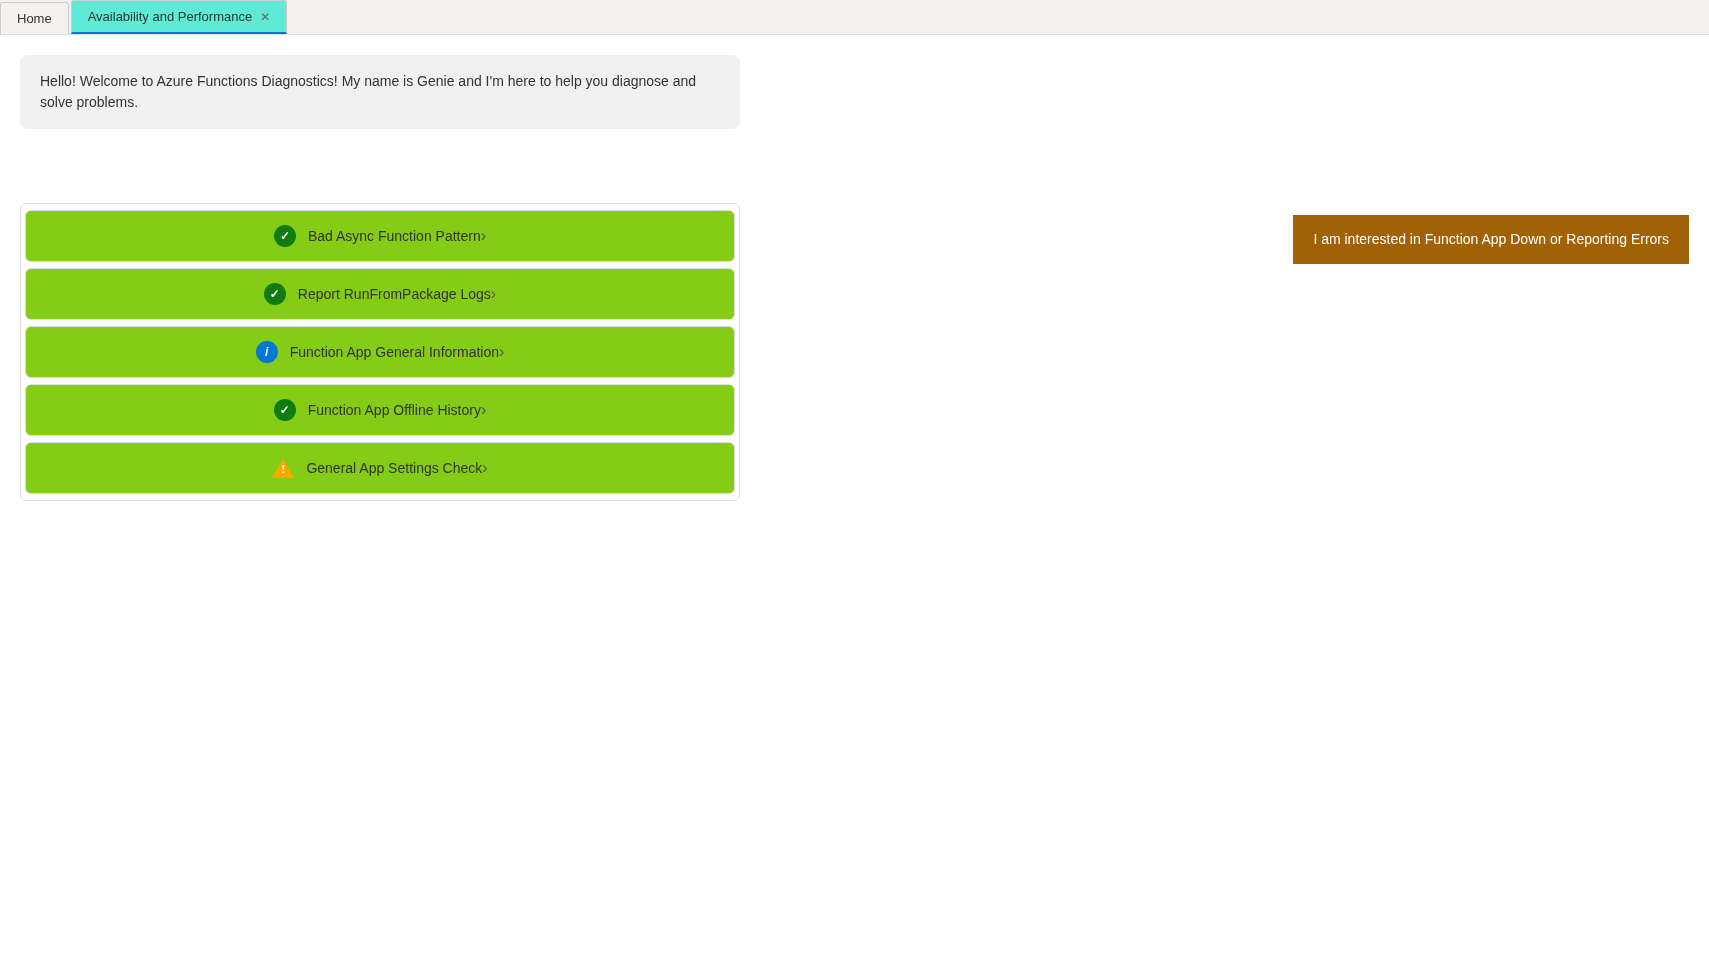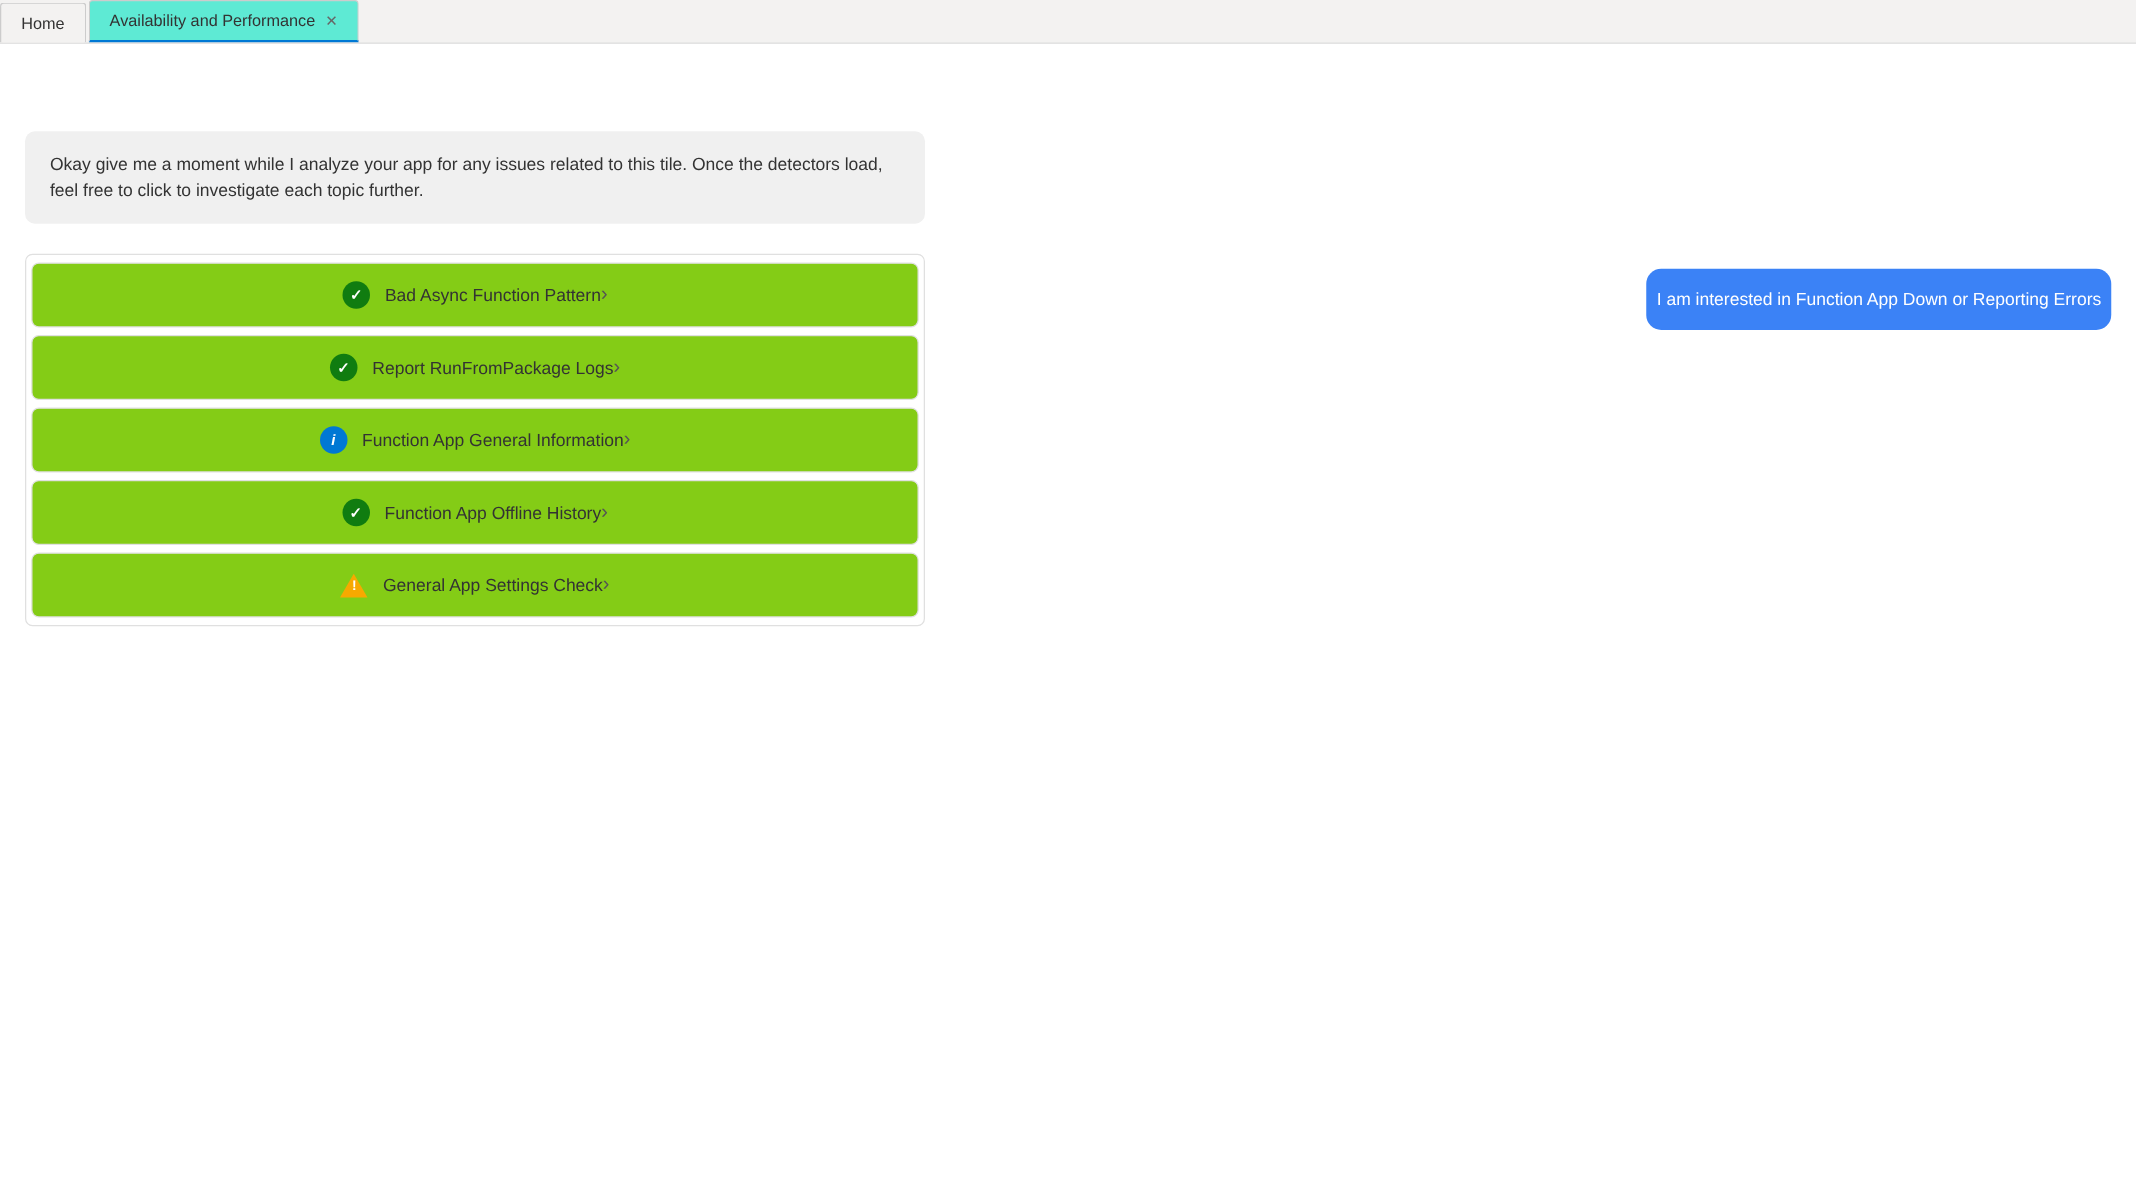--- a/index.html
+++ b/index.html
@@ -71,24 +71,24 @@
       background: #f0f0f0;
       border-radius: 8px;
       padding: 16px 20px;
       margin-bottom: 16px;
       max-width: 720px;
       line-height: 1.5;
       color: #333;
       font-size: 14px;
     }
     .user-bubble {
-      background: #3b82f6;
+      background: #a16207;
       color: #fff;
-      border-radius: 12px;
-      padding: 14px 8px;
+      border-radius: 0;
+      padding: 14px 20px;
       max-width: 500px;
       font-size: 14px;
       line-height: 1.5;
     }
 
     
     .detector-section {
       margin-top: 8px;
       border: 1px solid #e0e0e0;
       border-radius: 6px;
@@ -235,27 +235,27 @@
   <div class="tab active">
     <span>Availability and Performance</span>
     <span class="tab-close">✕</span>
   </div>
 </div>
 
 <div class="main-content">
 
   <div class="conversation-panel">
 
+    <div class="chat-bubble">
+      <span>Hello! Welcome to Azure Functions Diagnostics! My name is Genie and I'm here to help you diagnose and solve problems.</span>
+    </div>
 
 
     <div style="height: 50px;"></div>
 
-    <div class="chat-bubble">
-      <span>Okay give me a moment while I analyze your app for any issues related to this tile. Once the detectors load, feel free to click to investigate each topic further.</span>
-    </div>
 
     <div class="detector-section">
 
       <div class="detector-item">
         <div class="detector-item-left">
           <div class="icon-success"></div>
           <span class="detector-item-label">Bad Async Function Pattern</span>
         </div>
         <span class="chevron-right">›</span>
       </div>

